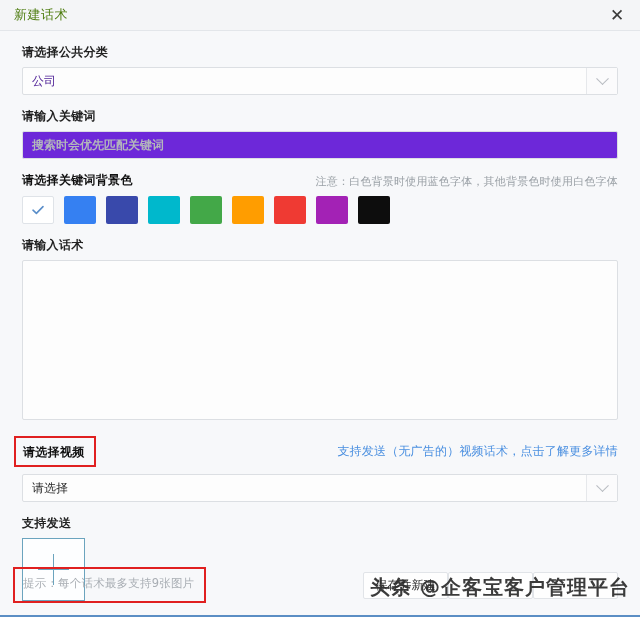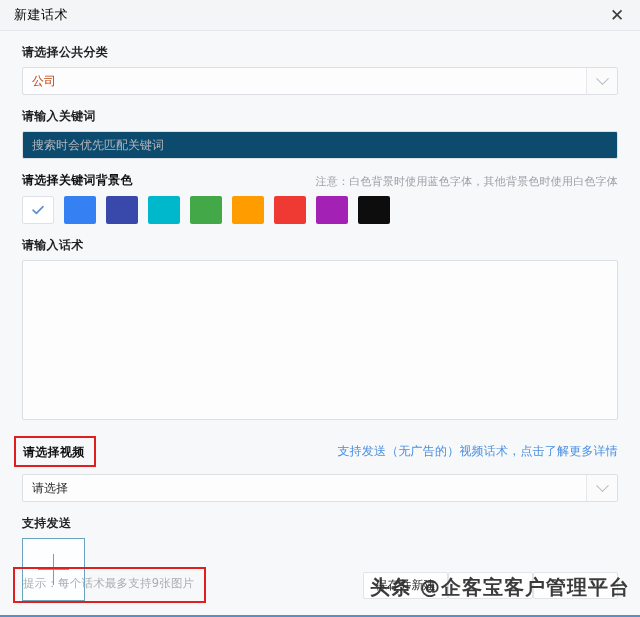--- a/index.html
+++ b/index.html
@@ -44,21 +44,21 @@
     height: 31px;
     background: #f4f5f7;
     border-bottom: 1px solid #e3e6ea;
     display: flex;
     align-items: center;
     padding-left: 14px;
     box-sizing: border-box;
   }
   .titlebar .title {
     font-size: 13px;
-    color: #000000;
+    color: #4d7c0f;
     letter-spacing: .5px;
   }
   .close-btn {
     position: absolute;
     right: 8px;
     top: 2px;
     width: 30px;
     height: 26px;
     display: flex;
     align-items: center;
@@ -92,21 +92,21 @@
     background: #fdfdfd;
     border: 1px solid #dcdfe3;
     border-radius: 2px;
     display: flex;
     align-items: center;
     box-sizing: border-box;
     cursor: pointer;
   }
   .select-box .value {
     font-size: 12px;
-    color: #c2410c;
+    color: #4c1d95;
     padding-left: 9px;
   }
   .select-box .value.placeholder { color: #2b2b2b; }
   .select-arrow {
     position: absolute;
     right: 0; top: 0; bottom: 0;
     width: 30px;
     border-left: 1px solid #e6e8eb;
     background: #fbfbfc;
     display: flex;
@@ -115,26 +115,27 @@
   }
   .chev {
     width: 8px; height: 8px;
     border-right: 1.5px solid #b9bcc2;
     border-bottom: 1.5px solid #b9bcc2;
     transform: rotate(45deg) translate(-2px,-2px);
   }
 
   .text-input {
     height: 28px;
-    background: #0c4a6e;
+    background: #6d28d9;
     border: 1px solid #dcdfe3;
     border-radius: 2px;
     display: flex;
     align-items: center;
     box-sizing: border-box;
+    font-weight: bold;
   }
   .text-input .ph {
     font-size: 12px;
     color: #b3b6bb;
     padding-left: 9px;
   }
 
   
   .color-head {
     display: flex;

